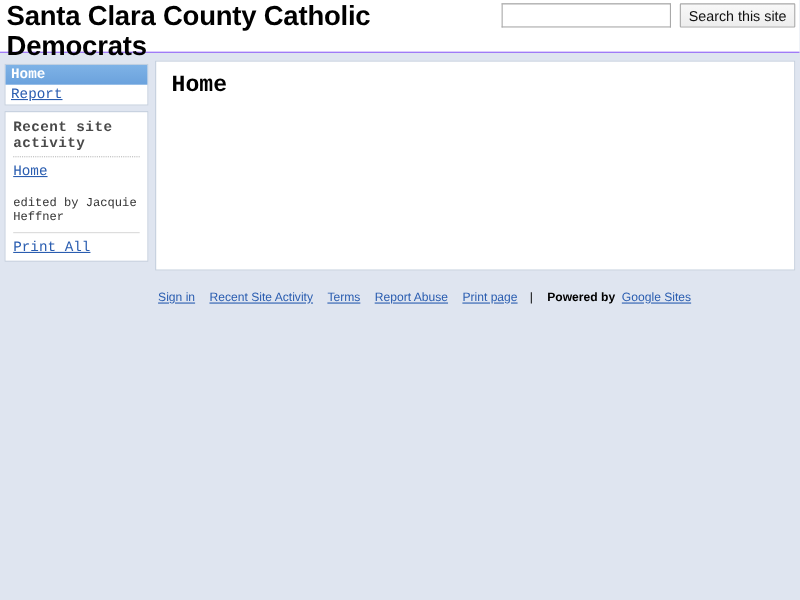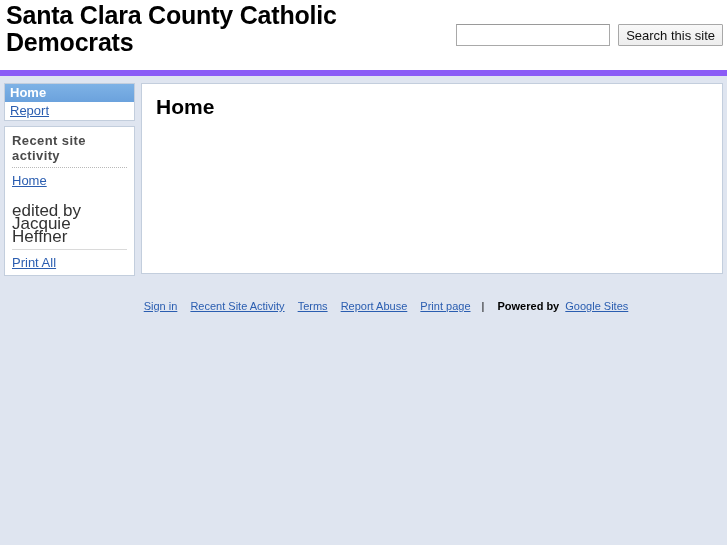--- a/index.html
+++ b/index.html
@@ -14,40 +14,40 @@
     font-family: "Liberation Sans", sans-serif;
     font-size: 13px;
     color: #000000;
     overflow: hidden;
   }
 
   
   #site-header {
     position: relative;
     background: #ffffff;
-    border-bottom: 6px solid #8b5cf6;
-    height: 76px;
+    border-bottom: 1px solid #8b5cf6;
+    height: 48px;
     box-sizing: border-box;
   }
   #site-title {
     position: absolute;
     left: 6px;
     top: 2px;
     width: 440px;
     margin: 0;
     font-size: 25px;
     line-height: 27px;
     font-weight: bold;
     letter-spacing: -0.2px;
     color: #000000;
   }
   #search-area {
     position: absolute;
     right: 4px;
-    top: 24px;
+    top: 3px;
     display: flex;
     align-items: center;
   }
   #search-input {
     width: 148px;
     height: 18px;
     box-sizing: content-box;
     padding: 1px 2px;
     border: 1px solid #a9a9a9;
     border-top-color: #9a9a9a;
@@ -70,21 +70,22 @@
     cursor: pointer;
     border-radius: 1px;
     white-space: nowrap;
   }
 
   
   #page-body {
     position: relative;
     padding: 7px 4px 12px 4px;
     display: flex;
-    align-items: flex-start;
+    align-items: center;
+    font-family: Liberation Mono, monospace;
   }
 
   
   #sidebar {
     width: 131px;
     flex: 0 0 131px;
     margin-right: 6px;
   }
   .side-box {
     background: #ffffff;
@@ -134,21 +135,21 @@
     height: 0;
   }
   .activity-link {
     color: #2a5db0;
     text-decoration: underline;
     font-size: 13px;
     line-height: 15px;
     cursor: pointer;
   }
   .activity-meta {
-    font-size: 17px;
+    font-size: 11px;
     line-height: 13px;
     color: #333333;
     margin-top: 16px;
   }
   #view-all-link {
     display: inline-block;
     color: #2a5db0;
     text-decoration: underline;
     font-size: 13px;
     line-height: 15px;

